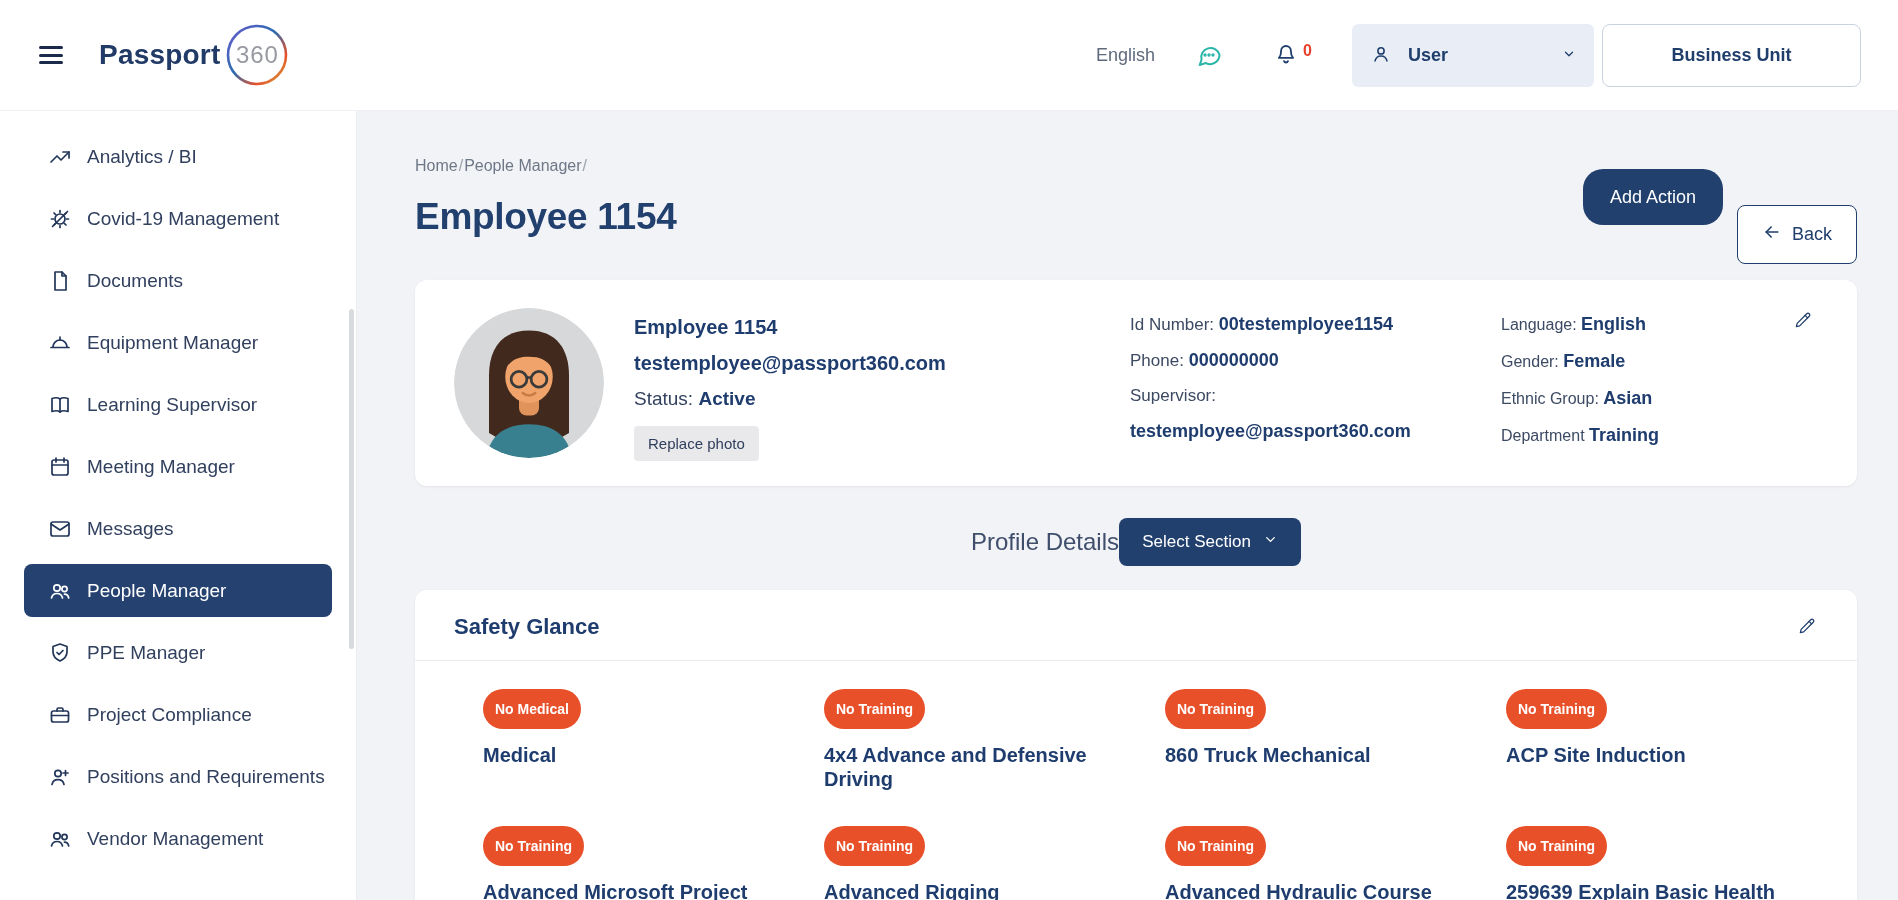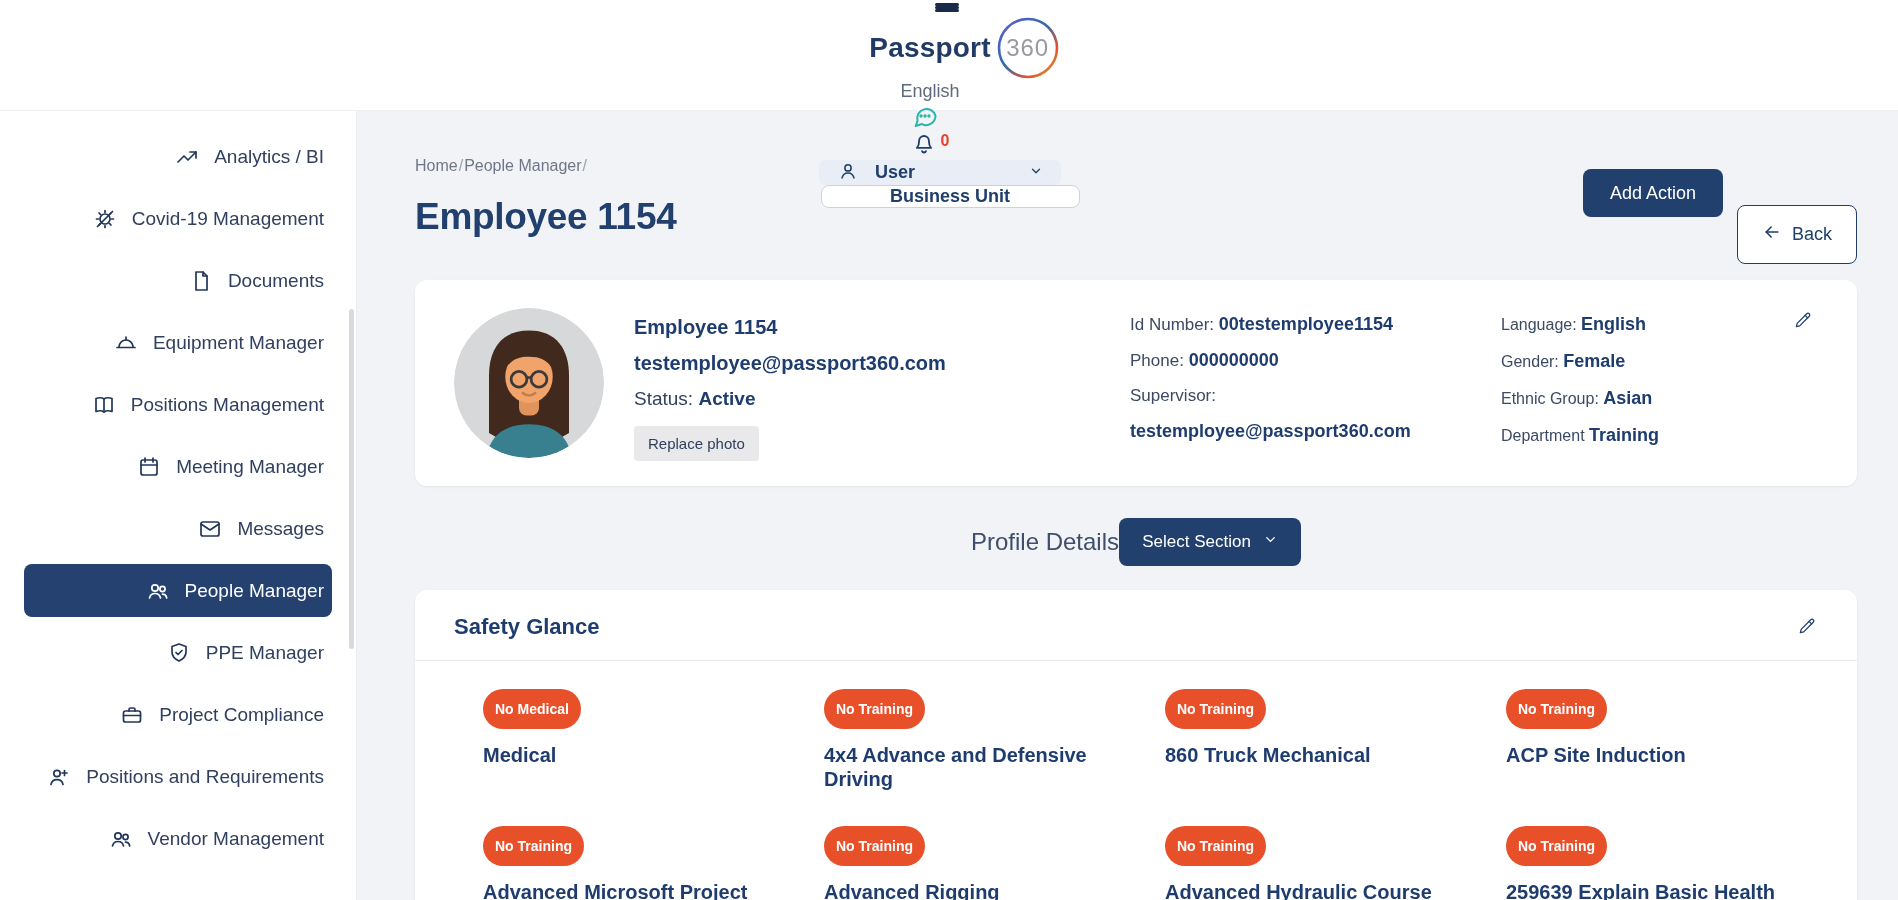--- a/index.html
+++ b/index.html
@@ -1,68 +1,68 @@
 <!DOCTYPE html>
 <html><head>
 <meta charset="utf-8">
 <style>
   * { box-sizing: border-box; margin: 0; padding: 0; }
   html,body { width:1898px; height:900px; overflow:hidden; }
   body { font-family:"Liberation Sans", sans-serif; background:#fff; color:#1f3e6c; }
 
   
   .header { position:absolute; top:0; left:0; width:1898px; height:111px; background:#fff;
-            border-bottom:1px solid #eef0f3; display:flex; align-items:center; padding:0 37px 0 39px; z-index:5;flex-direction:column; }
+            border-bottom:1px solid #eef0f3; display:flex; align-items:center; padding:0 37px 0 39px; z-index:5; }
   .hamburger { width:30px; height:24px; display:flex; flex-direction:column; justify-content:space-between; 
                background:none; border:none; cursor:pointer; padding:3px 0; }
   .hamburger span { display:block; width:24px; height:3px; background:#1b2a4a; border-radius:2px; }
   .logo { display:flex; align-items:center; margin-left:30px; }
   .logo-name { font-size:28px; font-weight:600; color:#223b66; letter-spacing:.2px; }
   .logo-ring { position:relative; width:66px; height:66px; margin-left:4px; display:flex; align-items:center; justify-content:center; }
   .logo-ring svg { position:absolute; inset:0; }
   .logo-number { font-size:24px; color:#979aa1; letter-spacing:1px; }
   .header-spacer { flex:1; }
   .lang { font-size:18px; color:#5f6b7c; margin-right:40px; }
   .icon-btn { background:none; border:none; cursor:pointer; display:flex; align-items:center; }
   .chat-btn { margin-right:50px; color:#2ab5a9; }
   .bell-wrap { display:flex; align-items:flex-start; margin-right:40px; }
   .bell-wrap .bell { color:#1f3e6c; }
   .bell-count { color:#e8402a; font-weight:700; font-size:16px; margin-left:4px; margin-top:2px; }
   .user-dd { width:242px; height:63px; background:#e9eef6; border:none; border-radius:6px; display:flex;
-             align-items:center; padding:0 18px; cursor:pointer; margin-right:20px; color:#1f3e6c; }
+             align-items:center; padding:0 18px; cursor:pointer; margin-right:8px; color:#1f3e6c; }
   .user-dd .udd-label { font-size:18px; font-weight:700; margin-left:16px; }
   .user-dd .caret { margin-left:auto; }
   .bu-btn { width:259px; height:63px; background:#fff; border:1px solid #c9d3e0; border-radius:8px;
             font-size:18px; font-weight:700; color:#1f3e6c; cursor:pointer; font-family:inherit; }
 
   
   .sidebar { position:absolute; top:111px; left:0; width:357px; bottom:0; background:#fff;
              border-right:1px solid #ebedf0; padding-top:19px; z-index:4; }
   .nav-item { display:flex; align-items:center; height:53px; margin:0 24px 9px 24px; padding:0 8px 0 24px;
-              border-radius:8px; gap:15px; cursor:pointer;justify-content:flex-end; }
+              border-radius:8px; gap:15px; cursor:pointer; }
   .nav-item .icn { width:24px; height:24px; color:#22365a; flex:0 0 24px; }
   .nav-item .lbl { font-size:19px; color:#31405e; white-space:nowrap; }
   .nav-item.active { background:#254170; }
   .nav-item.active .icn { color:#fff; }
   .nav-item.active .lbl { color:#fff; font-weight:500; }
   .icn svg { display:block; width:100%; height:100%; }
   .side-scroll { position:absolute; top:198px; right:2px; width:5px; height:340px; background:#d7dade; border-radius:3px; }
 
   
   .main { position:absolute; top:111px; left:357px; right:0; bottom:0; background:#f2f3f6;
           overflow:hidden; padding:0 41px 0 58px; }
   .breadcrumb { margin-top:46px; font-size:16px; color:#6e7787; display:flex; gap:1px; }
   .breadcrumb .sep { color:#9aa1ac; }
   .crumb { cursor:pointer; }
 
   .title-row { display:flex; align-items:center; justify-content:space-between; margin-top:12px; height:59px; }
   .page-title { font-size:37px; font-weight:700; color:#21406e; letter-spacing:-.3px; }
   .title-actions { display:flex; gap:14px; }
-  .btn-primary { height:48px; padding:0 27px; background:#21406e; color:#fff; font-size:18px; font-weight:500;
-                 border:none; border-radius:8px; cursor:pointer; font-family:inherit; }
+  .btn-primary { height:56px; padding:0 27px; background:#21406e; color:#fff; font-size:18px; font-weight:500;
+                 border:none; border-radius:20px; cursor:pointer; font-family:inherit; }
   .btn-outline { height:59px; padding:0 24px; background:#fff; color:#1f3e6c; font-size:18px; font-weight:500;
                  border:1px solid #1f3e6c; border-radius:8px; cursor:pointer; display:flex; align-items:center; gap:10px; font-family:inherit;margin-top:36px; }
 
   .card { background:#fff; border-radius:12px; box-shadow:0 1px 3px rgba(15,23,42,.06); }
   .emp-card { position:relative; margin-top:34px; height:206px; }
   .avatar { position:absolute; left:39px; top:28px; width:150px; height:150px; border-radius:50%; overflow:hidden; }
   .emp-col1 { position:absolute; left:219px; top:36px; }
   .emp-name { font-size:20px; font-weight:700; color:#1e3c6e; }
   .emp-email { font-size:20px; font-weight:700; color:#1e3c6e; margin-top:13px; }
   .emp-status { font-size:19px; color:#33425e; margin-top:13px; }
@@ -206,21 +206,21 @@
     <span class="lbl">Equipment Manager</span>
   </div>
 
   <div class="nav-item">
     <span class="icn">
         <svg viewBox="0 0 24 24" fill="none" stroke="currentColor" stroke-width="1.7" stroke-linecap="round" stroke-linejoin="round">
           <path d="M12 6C10 4.5 7 4.5 4 5.5v13c3-1 6-1 8 .5 2-1.5 5-1.5 8-.5v-13c-3-1-6-1-8 .5z"></path>
           <path d="M12 6v13"></path>
         </svg>
       </span>
-    <span class="lbl">Positions Management</span>
+    <span class="lbl">Learning Supervisor</span>
   </div>
 
   <div class="nav-item">
     <span class="icn">
         <svg viewBox="0 0 24 24" fill="none" stroke="currentColor" stroke-width="1.7" stroke-linecap="round" stroke-linejoin="round">
           <rect x="4" y="5" width="16" height="15" rx="2"></rect>
           <path d="M8 3v4M16 3v4M4 10h16"></path>
         </svg>
       </span>
     <span class="lbl">Meeting Manager</span>

